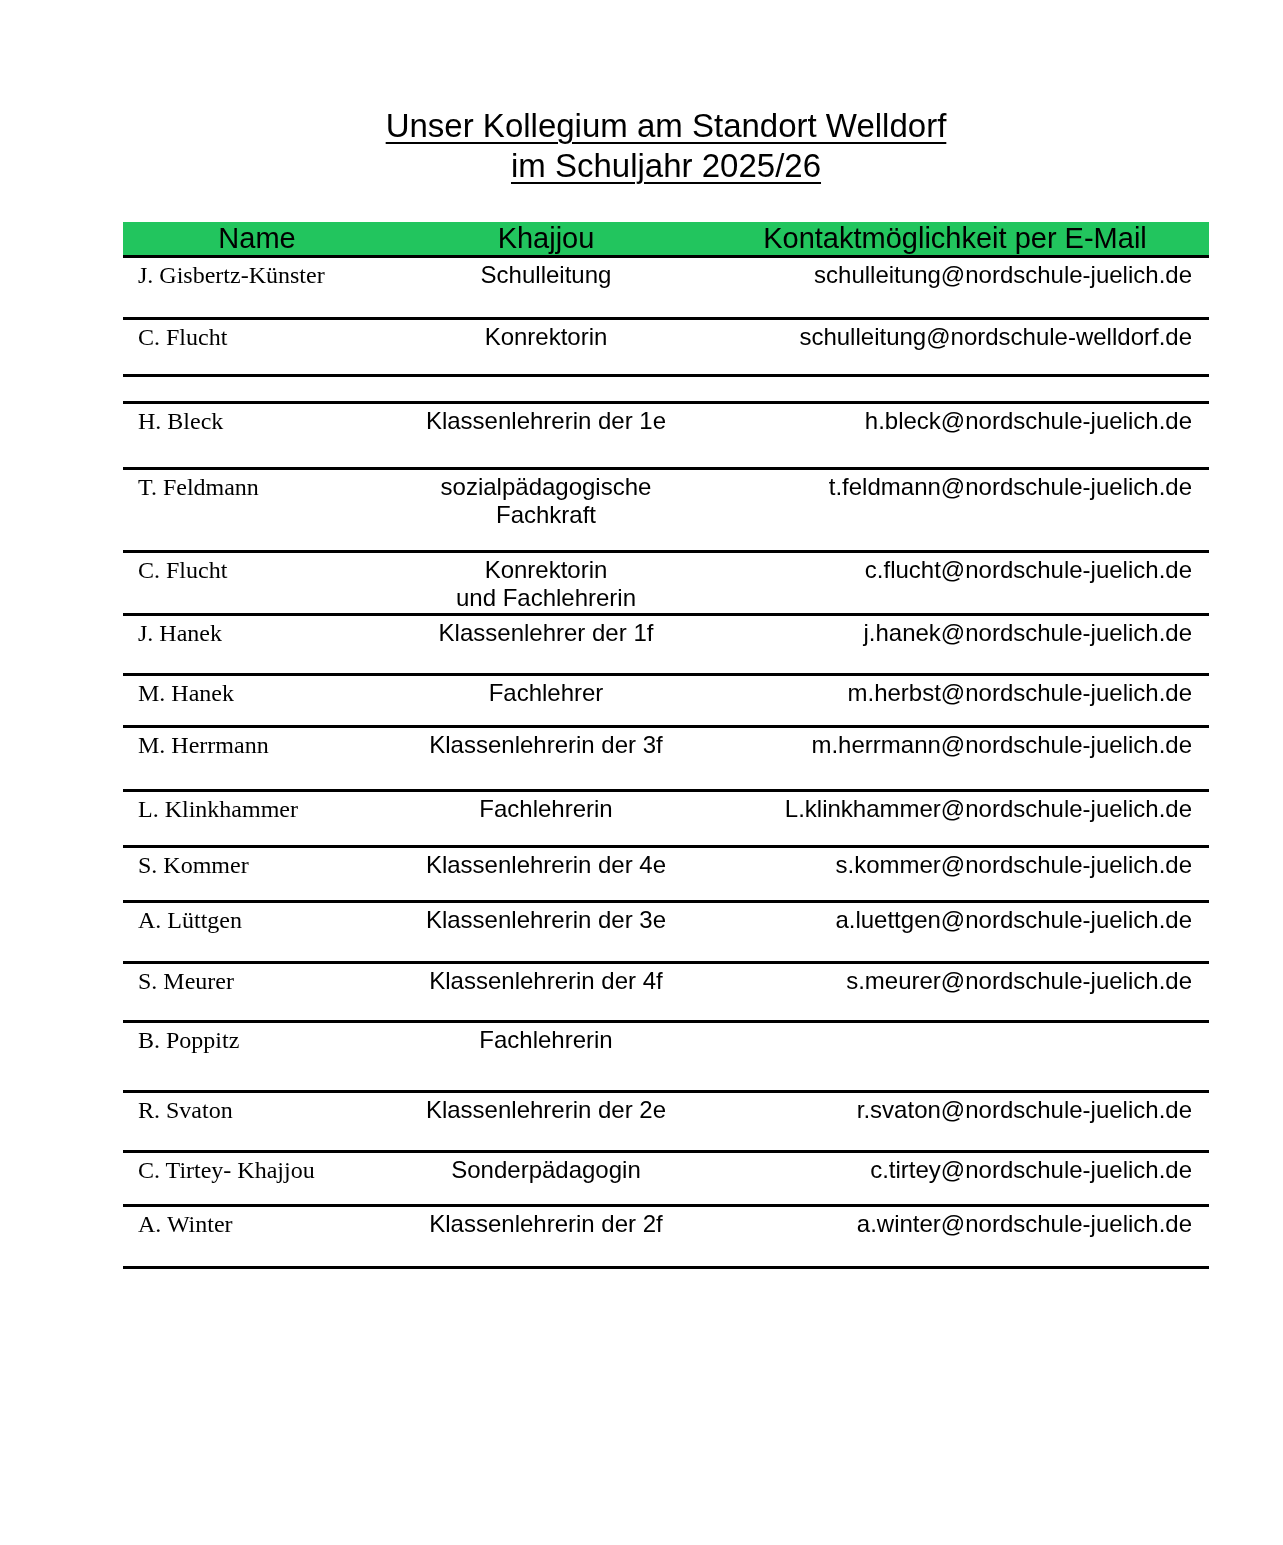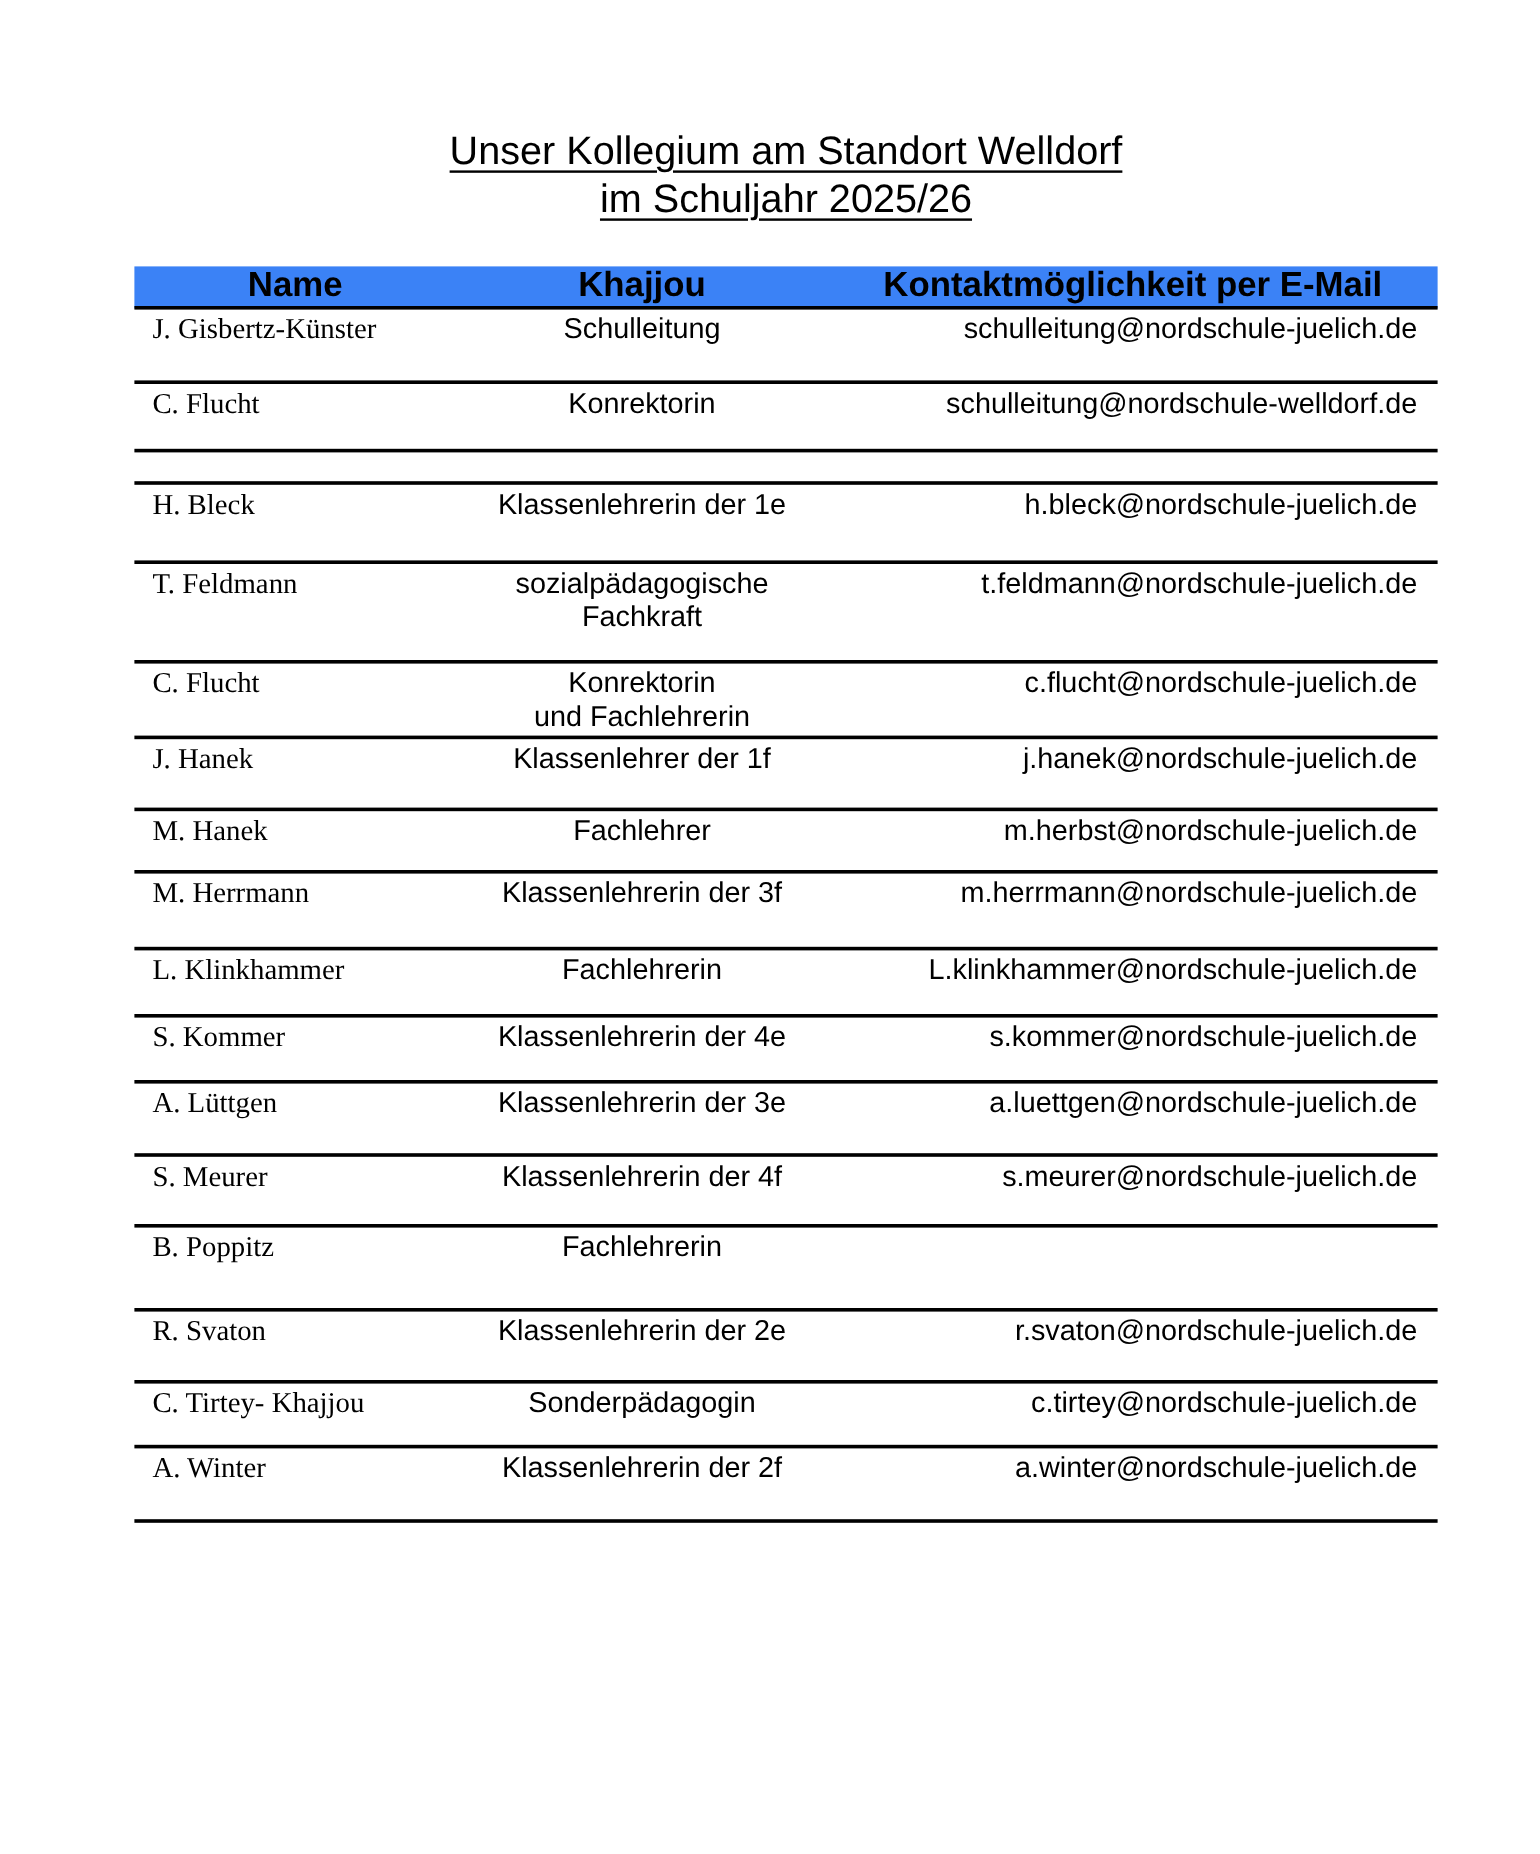--- a/index.html
+++ b/index.html
@@ -9,21 +9,21 @@
   }
   body {
     width: 1283px;
     height: 1545px;
     font-family: "Liberation Sans", "DejaVu Sans", sans-serif;
     color: #000000;
     position: relative;
   }
   .content {
     position: absolute;
-    left: 112px;
+    left: 123px;
     top: 0;
     width: 1086px;
   }
   .title {
     margin-top: 106px;
     text-align: center;
     font-size: 33px;
     line-height: 40px;
     color: #000000;
   }
@@ -37,22 +37,22 @@
     border-collapse: collapse;
     table-layout: fixed;
     width: 1086px;
     font-size: 24px;
     line-height: 28px;
   }
   col.c-name    { width: 268px; }
   col.c-funktion{ width: 310px; }
   col.c-email   { width: 508px; }
   thead th {
-    background: #3b82f6;
-    font-weight: bold;
+    background: #22c55e;
+    font-weight: normal;
     font-size: 29px;
     height: 31px;
     text-align: center;
     vertical-align: middle;
     padding: 0 2px 2px 2px;
     border-bottom: 3px solid #000000;
   }
   tbody td {
     vertical-align: top;
     padding-top: 3px;

